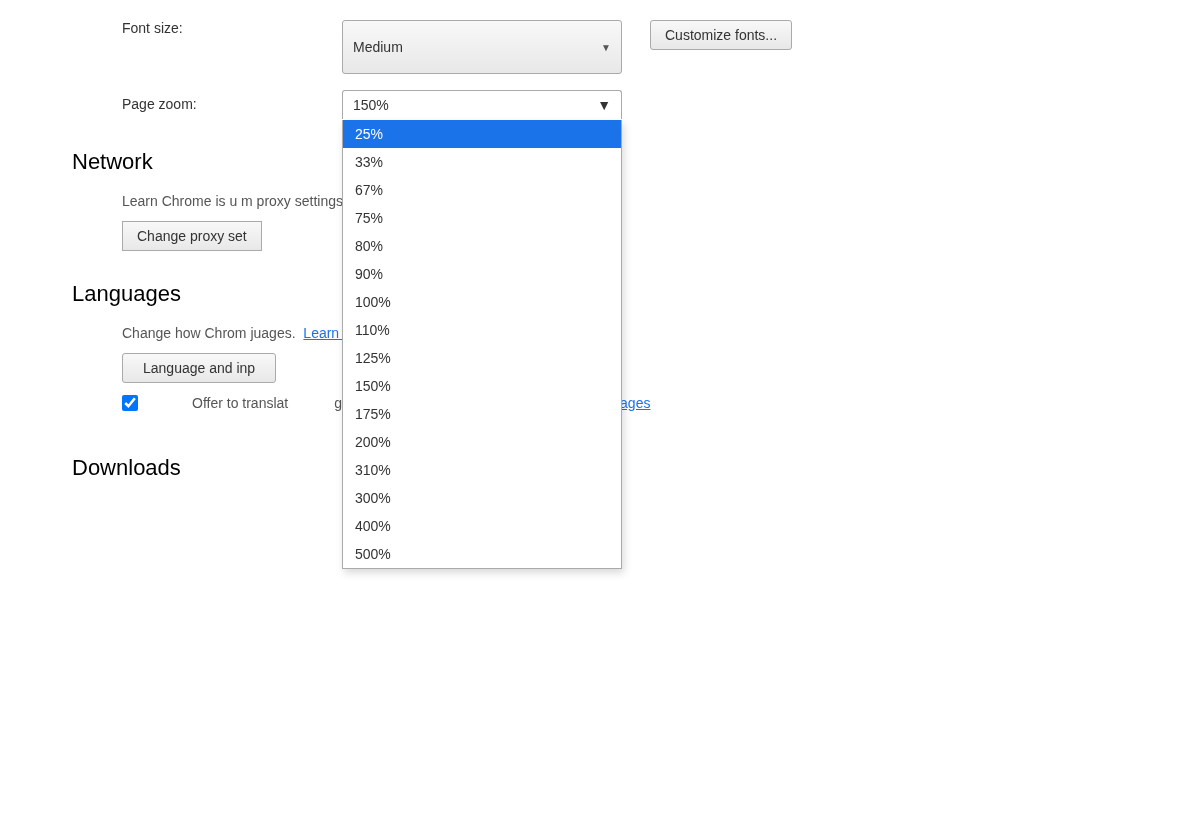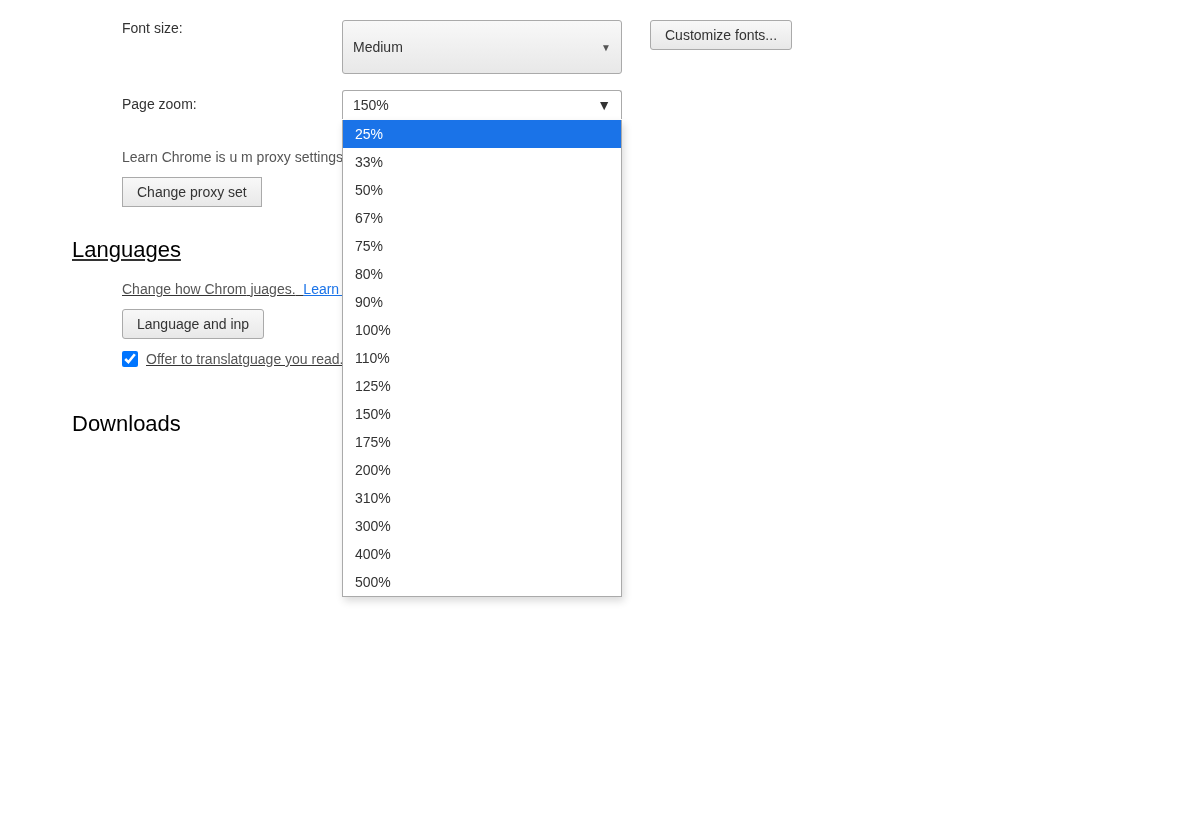--- a/index.html
+++ b/index.html
@@ -152,50 +152,50 @@
       border: 1px solid #aaa;
       border-radius: 0;
       cursor: pointer;
       font-size: 14px;
       color: #333;
     }
 
     
     .languages-section {
       margin-top: 30px;
-      text-decoration: underline;
     }
 
     .languages-description {
       padding-left: 50px;
       color: #555;
       font-size: 14px;
       margin-bottom: 12px;
     }
 
     .lang-btn-row {
       padding-left: 50px;
       margin-bottom: 12px;
     }
 
     .lang-btn {
-      padding: 6px 14px;
+      padding: 6px 20px;
       background: linear-gradient(to bottom, #f8f8f8, #e8e8e8);
       border: 1px solid #aaa;
       border-radius: 3px;
       cursor: pointer;
       font-size: 14px;
       color: #333;
     }
 
     .translate-row {
       padding-left: 50px;
       display: flex;
       font-size: 14px;
       color: #555;
+      gap: 46px;
     }
 
     .translate-row input[type="checkbox"] {
       margin-right: 8px;
       width: 16px;
       height: 16px;
     }
 
     .link {
       color: #1a73e8;
@@ -229,40 +229,40 @@
     <span class="setting-label" style="padding-top:6px;">Page zoom:</span>
     <div class="zoom-dropdown-container">
       <button class="zoom-selected-btn">
         <span>150%</span>
         <span class="arrow">▼</span>
       </button>
       <div class="zoom-dropdown-list">
 
       <div class="zoom-option selected">25%</div>
           <div class="zoom-option">33%</div>
-          <div class="zoom-option">50%</div>
           <div class="zoom-option">67%</div>
           <div class="zoom-option">75%</div>
           <div class="zoom-option">80%</div>
           <div class="zoom-option">90%</div>
           <div class="zoom-option">100%</div>
           <div class="zoom-option">110%</div>
           <div class="zoom-option">125%</div>
           <div class="zoom-option">150%</div>
           <div class="zoom-option">175%</div>
           <div class="zoom-option">200%</div>
           <div class="zoom-option">310%</div>
           <div class="zoom-option">300%</div>
           <div class="zoom-option">400%</div>
           <div class="zoom-option">500%</div>
         </div>
     </div>
   </div>
 
   <div class="network-section">
+    <h2 class="section-title">Network</h2>
     <div class="network-description">
       <span>Learn Chrome is u</span>
       <span>m proxy settings to connect to the network.</span>
     </div>
     <div class="proxy-btn-row">
       <button class="proxy-btn">Change proxy set</button>
     </div>
   </div>
 
   <div class="languages-section">

